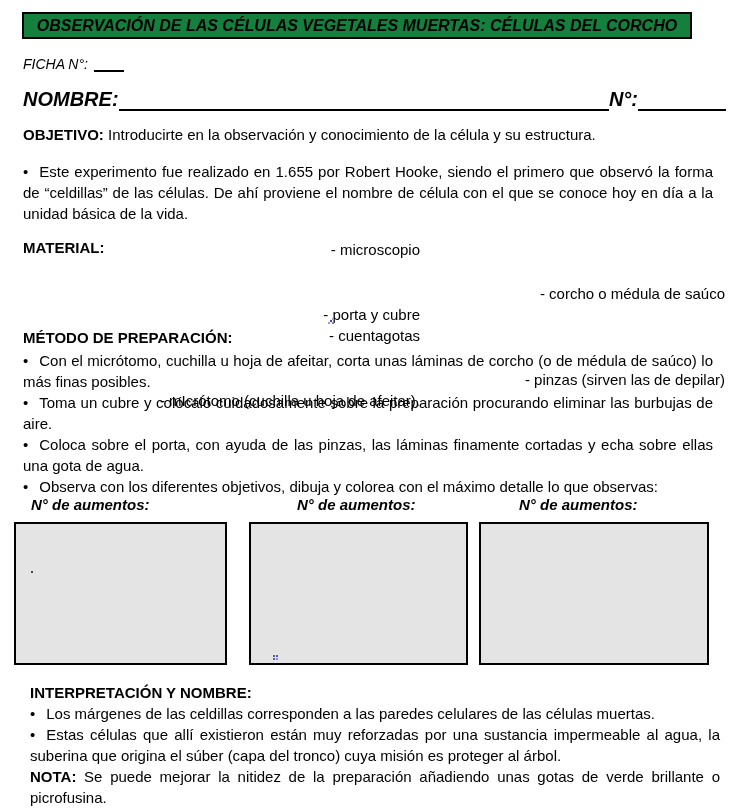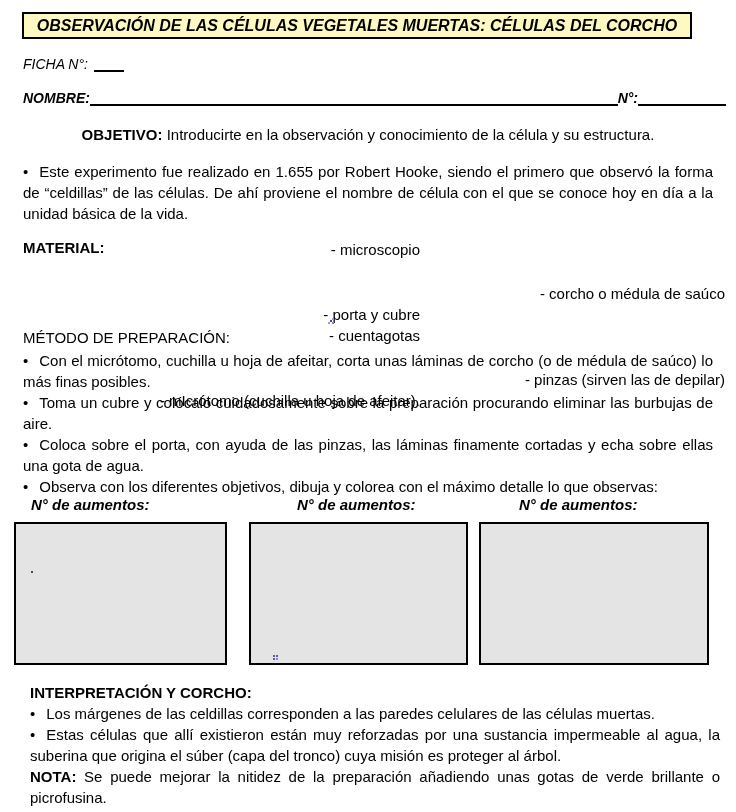--- a/index.html
+++ b/index.html
@@ -3,39 +3,39 @@
 <meta charset="utf-8">
 <style>
   html,body{margin:0;padding:0;background:#fff;}
   .page{
     position:relative;width:736px;height:812px;background:#ffffff;
     font-family:"Liberation Sans","DejaVu Sans",sans-serif;color:#000;
     font-size:15px;overflow:hidden;
   }
   .abs{position:absolute;}
   .title-box{
-    left:22px;top:12px;width:666px;border:2px solid #000;background:#fef9c3;
+    left:22px;top:12px;width:666px;border:2px solid #000;background:#15803d;
     text-align:center;font-weight:bold;font-style:italic;font-size:16px;
     line-height:21px;padding:1px 0;
   }
   .ficha-line{left:23px;top:54px;font-weight:normal;font-style:italic;font-size:14px;display:flex;align-items:flex-end;}
   .ficha-line .blank{width:30px;border-bottom:2px solid #000;height:16px;margin-left:6px;}
-  .nombre-line{left:23px;top:88px;right:10px;display:flex;align-items:flex-end;font-weight:bold;font-style:italic;font-size:14px;}
+  .nombre-line{left:23px;top:88px;right:10px;display:flex;align-items:flex-end;font-weight:bold;font-style:italic;font-size:20px;}
   .nombre-line .rule{flex:1;border-bottom:2px solid #000;height:16px;}
   .nombre-line .rule-short{width:88px;border-bottom:2px solid #000;height:16px;}
   .para{left:23px;width:690px;line-height:21px;}
   .just{text-align:justify;}
   .b{font-weight:bold;font-style:normal;}
   .bu{margin-right:11px;}
   .material-label{left:23px;top:239px;font-weight:bold;}
   .material-rows{left:105px;top:239px;width:620px;line-height:21px;}
   .material-row{display:flex;text-align:right;}
   .material-row .c1{width:315px;}
   .material-row .c2{flex:1;margin-top:44px;}
-  .metodo-heading{left:23px;top:329px;font-weight:normal;}
+  .metodo-heading{left:23px;top:329px;font-weight:bold;}
   .metodo-items{left:23px;top:350px;width:690px;line-height:21px;}
   .metodo-items p{margin:0;}
   .aumentos-label{top:496px;font-weight:bold;font-style:italic;white-space:nowrap;}
   .draw-box{top:522px;height:139px;background:#e4e4e4;border:2px solid #000;}
   .interp{left:30px;top:682px;width:690px;line-height:21px;}
   .interp p{margin:0;}
   .speck-dark{width:2px;height:2px;background:#4a4a4a;}
   .speck-blue{width:2px;height:2px;background:#5b5bb8;box-shadow:3px 0 0 #5b5bb8,0 3px 0 #5b5bb8,3px 3px 0 #8a8ad0;}
   .speck-plus{width:2px;height:2px;background:#4646b0;box-shadow:2px 2px 0 #7a7ac8,-2px 2px 0 #9a9ad8,2px -2px 0 #9a9ad8;}
 </style>
@@ -53,21 +53,21 @@
     <span class="blank"></span>
   </div>
 
   <div class="abs nombre-line">
     <span>NOMBRE:</span>
     <span class="rule"></span>
     <span>N°:</span>
     <span class="rule-short"></span>
   </div>
 
-  <div class="abs para" style="top:124px;text-align:center;">
+  <div class="abs para" style="top:124px;">
     <span class="b">OBJETIVO:</span>
     <span>Introducirte en la observación y conocimiento de la célula y su estructura.</span>
   </div>
 
   <div class="abs para just" style="top:161px;">
     <span class="bu">•</span><span>Este experimento fue realizado en 1.655 por Robert Hooke, siendo el primero que observó la forma de “celdillas” de las células. De ahí proviene el nombre de célula con el que se conoce hoy en día a la unidad básica de la vida.</span>
   </div>
 
   <div class="abs material-label">
     <span>MATERIAL:</span>
@@ -108,19 +108,19 @@
 
   <div class="abs draw-box" style="left:14px;width:209px;">
     <div class="abs speck-dark" style="left:15px;top:47px;"></div>
   </div>
   <div class="abs draw-box" style="left:249px;width:215px;">
     <div class="abs speck-blue" style="left:22px;top:131px;"></div>
   </div>
   <div class="abs draw-box" style="left:479px;width:226px;"></div>
 
   <div class="abs interp">
-    <p class="b">INTERPRETACIÓN Y CORCHO:</p>
+    <p class="b">INTERPRETACIÓN Y NOMBRE:</p>
     <p><span class="bu">•</span><span>Los márgenes de las celdillas corresponden a las paredes celulares de las células muertas.</span></p>
     <p class="just"><span class="bu">•</span><span>Estas células que allí existieron están muy reforzadas por una sustancia impermeable al agua, la suberina que origina el súber (capa del tronco) cuya misión es proteger al árbol.</span></p>
     <p class="just"><span class="b">NOTA:</span> <span>Se puede mejorar la nitidez de la preparación añadiendo unas gotas de verde brillante o picrofusina.</span></p>
   </div>
 
 </div>
 
 </body></html>

